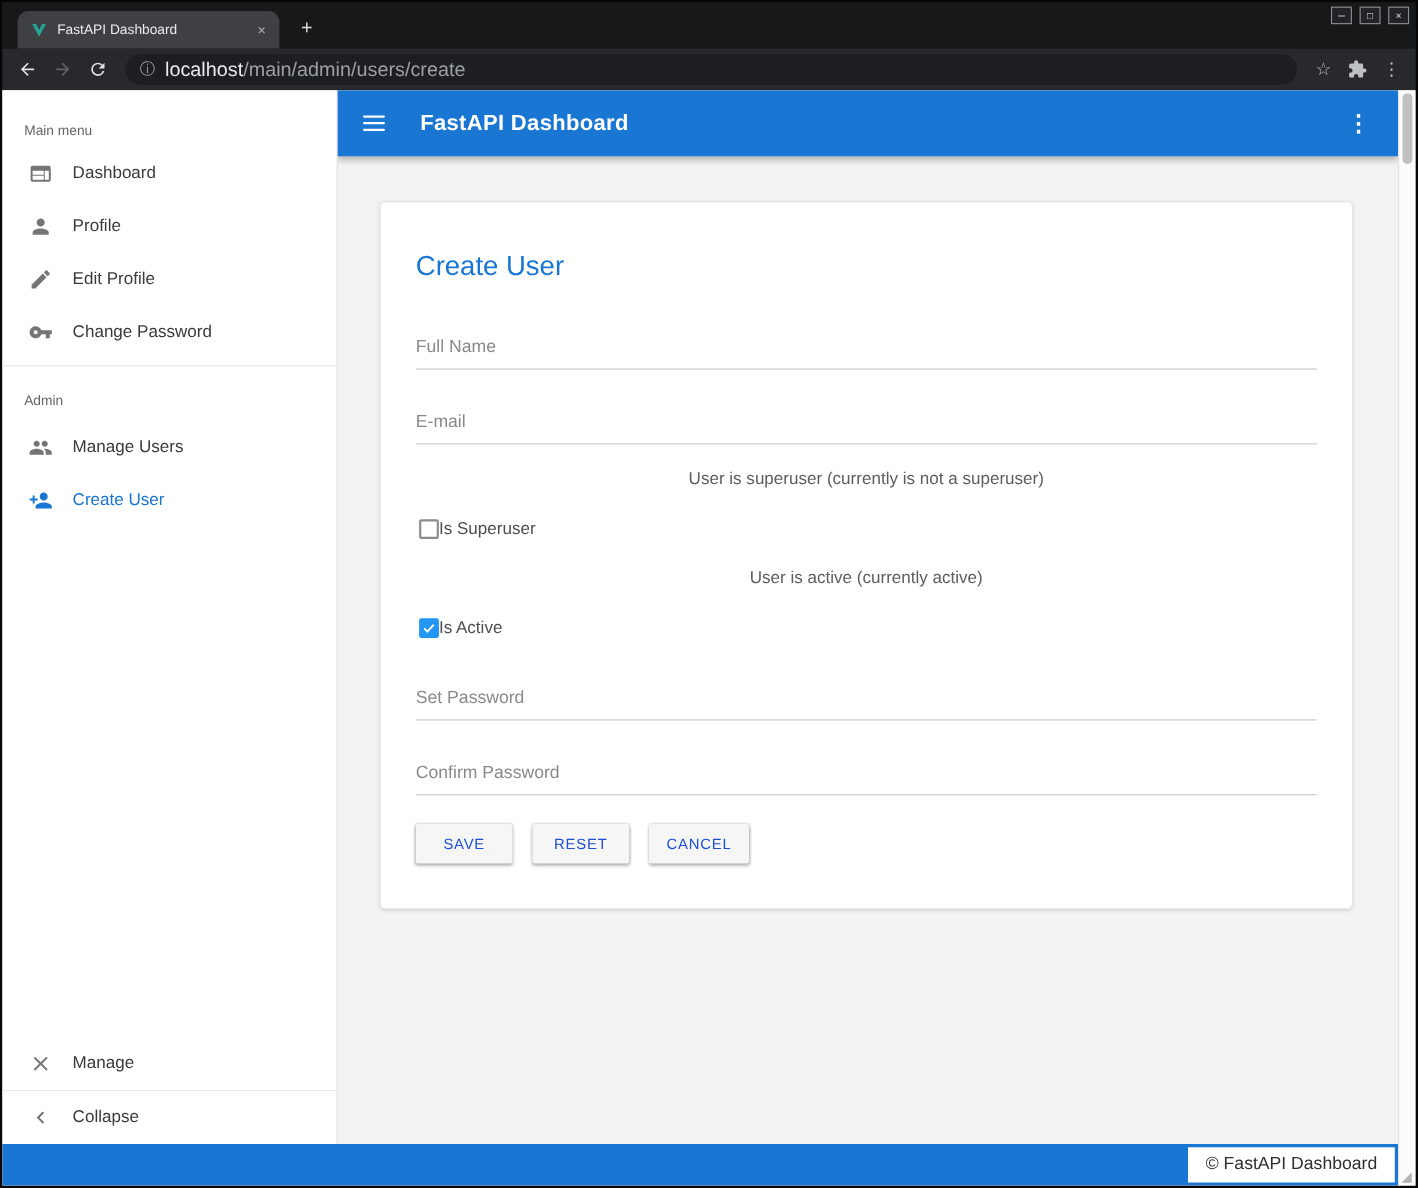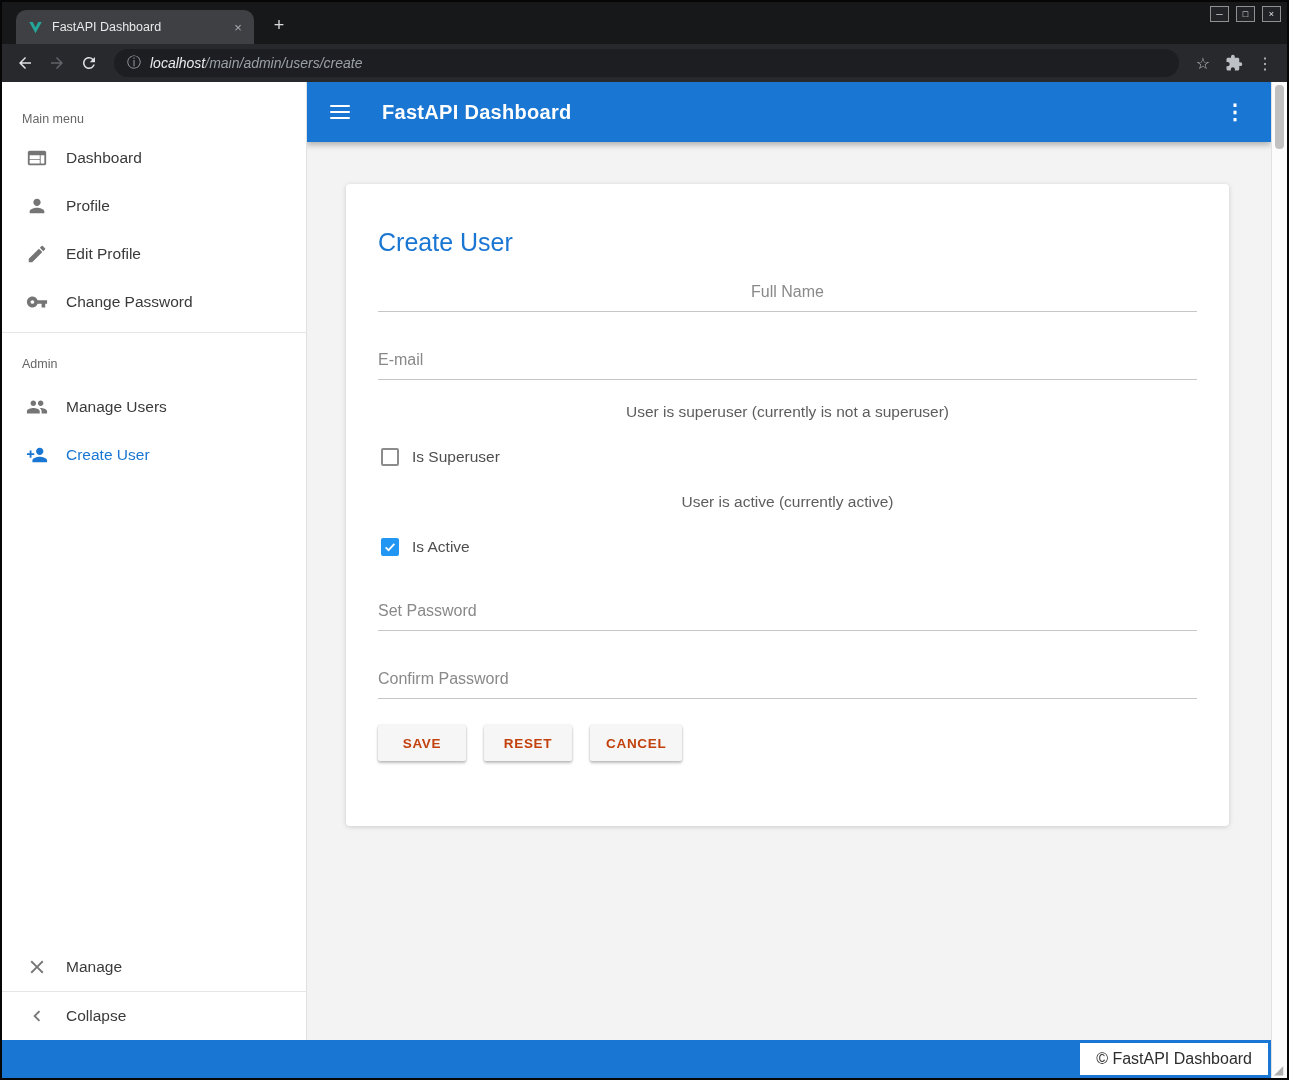--- a/index.html
+++ b/index.html
@@ -14,21 +14,21 @@
   .tab-close { color:#a9adb2; font-size:13px; width:16px; text-align:center; cursor:pointer; }
   .newtab { position:absolute; left:264px; bottom:6px; width:26px; height:26px; color:#d9dadb; font-size:18px; display:flex; align-items:center; justify-content:center; cursor:pointer; }
   .winctrls { position:absolute; right:6px; top:4px; display:flex; gap:7px; }
   .winbtn { width:19px; height:16px; border:1px solid #8f9092; color:#e8e8e8; font-size:9px; line-height:1; display:flex; align-items:center; justify-content:center; background:#222326; cursor:pointer; }
 
   .toolbar { height:38px; background:#28292c; display:flex; align-items:center; padding:0 8px; gap:2px; }
   .tool-ic { width:30px; height:30px; display:flex; align-items:center; justify-content:center; border-radius:50%; cursor:pointer; }
   .tool-ic svg { width:18px; height:18px; }
   .urlbar { flex:1; height:28px; margin:0 8px; background:#1d1e21; border-radius:14px; display:flex; align-items:center; gap:9px; padding:0 13px; cursor:text; }
   .url-info { color:#9aa0a6; font-size:14px; }
-  .url-text { font-size:14px; color:#9aa0a6; white-space:nowrap;font-style:italic; }
+  .url-text { font-size:18px; color:#9aa0a6; white-space:nowrap; }
   .url-host { color:#e8eaed; }
   .glyph-ic { color:#bdc1c6; font-size:16px; width:28px; text-align:center; cursor:pointer; }
 
   
   .page { position:relative; height:996px; background:#f3f3f3; overflow:hidden; }
 
   
   .sidebar { position:absolute; left:0; top:0; bottom:38px; width:304px; background:#fff; box-shadow:1px 0 0 #e0e0e0; display:flex; flex-direction:column; z-index:3; }
   .caption { font-size:12.5px; color:#666; }
   .caption-main { padding:30px 20px 8px; }
@@ -48,35 +48,35 @@
   .burger { width:20px; cursor:pointer; }
   .burger span { display:block; width:20px; height:2px; background:#fff; border-radius:1px; margin:4px 0; }
   .appbar-title { margin-left:32px; font-size:20px; font-weight:bold; letter-spacing:.3px; }
   .appbar-dots { margin-left:auto; font-size:21px; font-weight:bold; cursor:pointer; width:24px; text-align:center; }
 
   .content { flex:1; position:relative; overflow:hidden; background:#f3f3f3; }
   .card { position:absolute; left:40px; right:42px; top:42px; height:642px; background:#fff; border-radius:4px; box-shadow:0 1px 5px rgba(0,0,0,.16); padding:44px 32px 0; }
   .card-title { margin:0; font-size:25px; line-height:29px; font-weight:400; color:#1976d2; }
   .tfield { display:block; width:100%; border:none; border-bottom:1px solid #c6c6c6; background:transparent; font-size:16px; line-height:22px; padding:0 0 8px; color:#333; outline:none; font-family:inherit; }
   .tfield::placeholder { color:#898989; opacity:1; }
-  #f-fullname { margin-top:24px;text-align:center; }
+  #f-fullname { margin-top:48px; }
   #f-email { margin-top:37px; }
   #f-password { margin-top:44px; }
   #f-confirm { margin-top:37px; }
   .hint { margin:0; font-size:15.5px; color:#5d5d5d;text-align:center; }
   .hint-superuser { margin-top:23px; }
   .hint-active { margin-top:27px; }
   .cbrow { margin-top:27px; display:flex; align-items:center; padding-left:3px; cursor:pointer; }
   .cb { width:18px; height:18px; border-radius:2px; flex:0 0 auto; }
   .cb.unchecked { border:2px solid #8c8c8c; background:#fff; }
   .cb.checked { background:#2196f3; display:flex; align-items:center; justify-content:center; }
   .cb.checked svg { width:14px; height:14px; }
-  .cb-label { margin-left:13px; font-size:15.5px; color:#4e4e4e; }
+  .cb-label { font-size:15.5px; color:#4e4e4e; }
   .btnrow { margin-top:26px; display:flex; gap:18px; }
-  .btn { min-width:88px; height:36px; background:#f6f6f6; border:none; border-radius:2px; box-shadow:0 2px 3px rgba(0,0,0,.26), 0 0 2px rgba(0,0,0,.12); font-family:inherit; font-size:13.5px; font-weight:bold; letter-spacing:.7px; color:#c2410c; padding:0 16px; cursor:pointer; }
+  .btn { min-width:88px; height:36px; background:#f6f6f6; border:none; border-radius:2px; box-shadow:0 2px 3px rgba(0,0,0,.26), 0 0 2px rgba(0,0,0,.12); font-family:inherit; font-size:13.5px; font-weight:normal; letter-spacing:.7px; color:#1d4ed8; padding:0 16px; cursor:pointer; }
 
   
   .footer { position:absolute; left:0; right:16px; bottom:0; height:38px; background:#1976d2; z-index:4; }
   .copyright-box { position:absolute; right:3px; top:3px; height:32px; background:#fff; display:flex; align-items:center; padding:0 16px; font-size:16px; color:#2e2e2e; }
 
   
   .scrollbar { position:absolute; right:0; top:0; bottom:0; width:16px; background:#fcfcfc; border-left:1px solid #e1e1e1; z-index:5; }
   .sb-thumb { position:absolute; top:3px; left:3px; width:9px; height:64px; background:#c1c1c1; border-radius:4px; cursor:pointer; }
   .sb-grip { position:absolute; bottom:1px; left:2px; color:#b0b0b0; font-size:12px; }
 </style>

